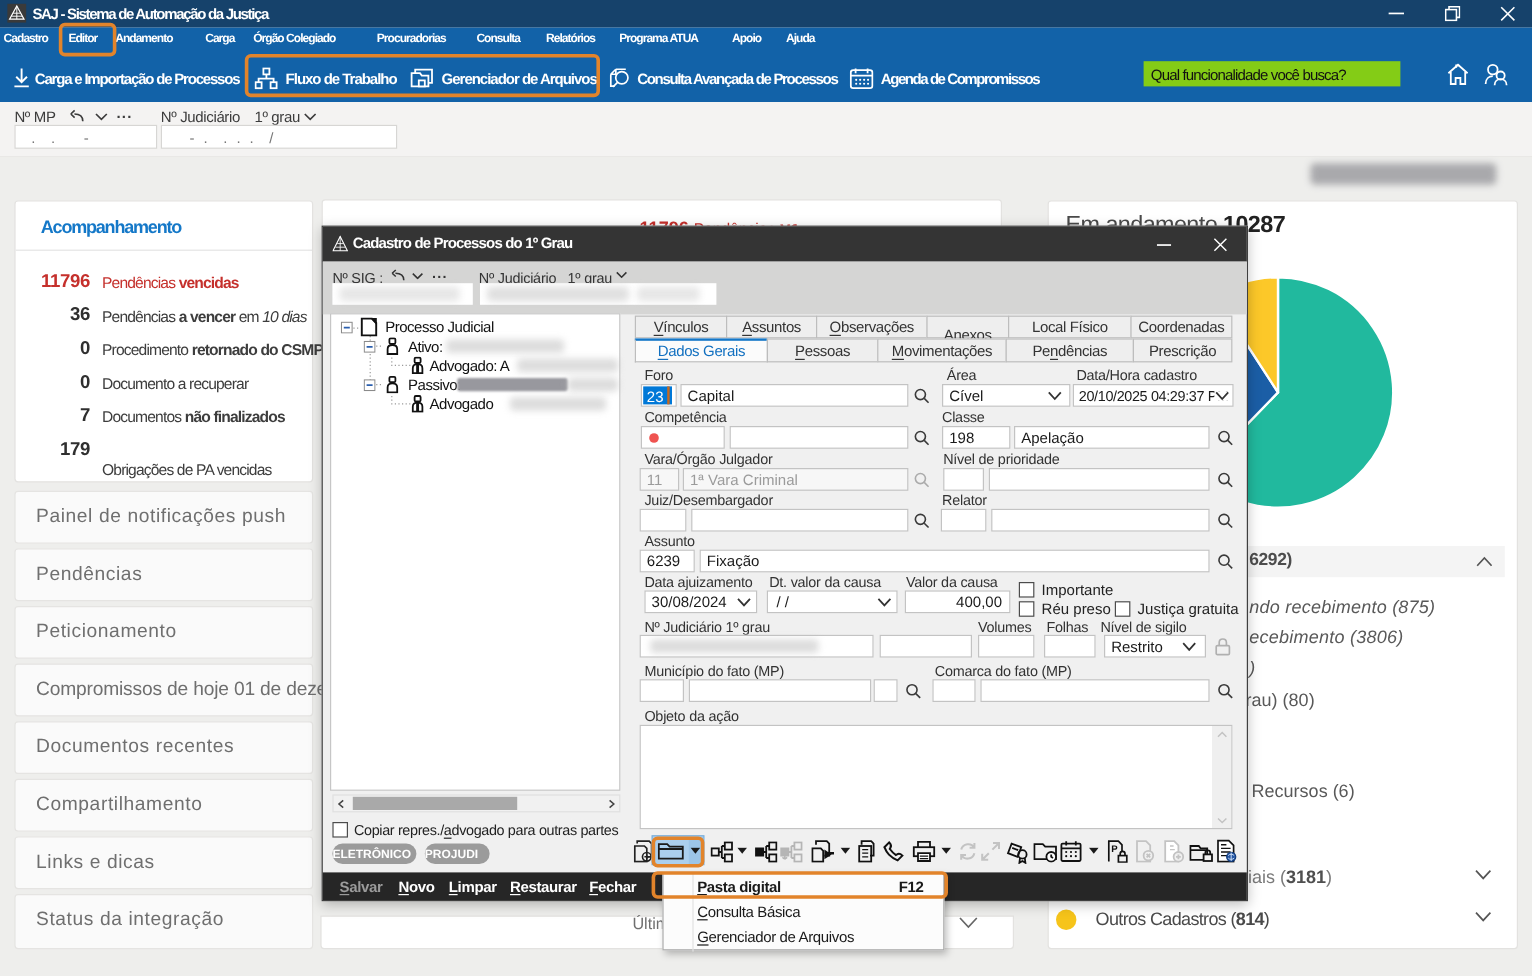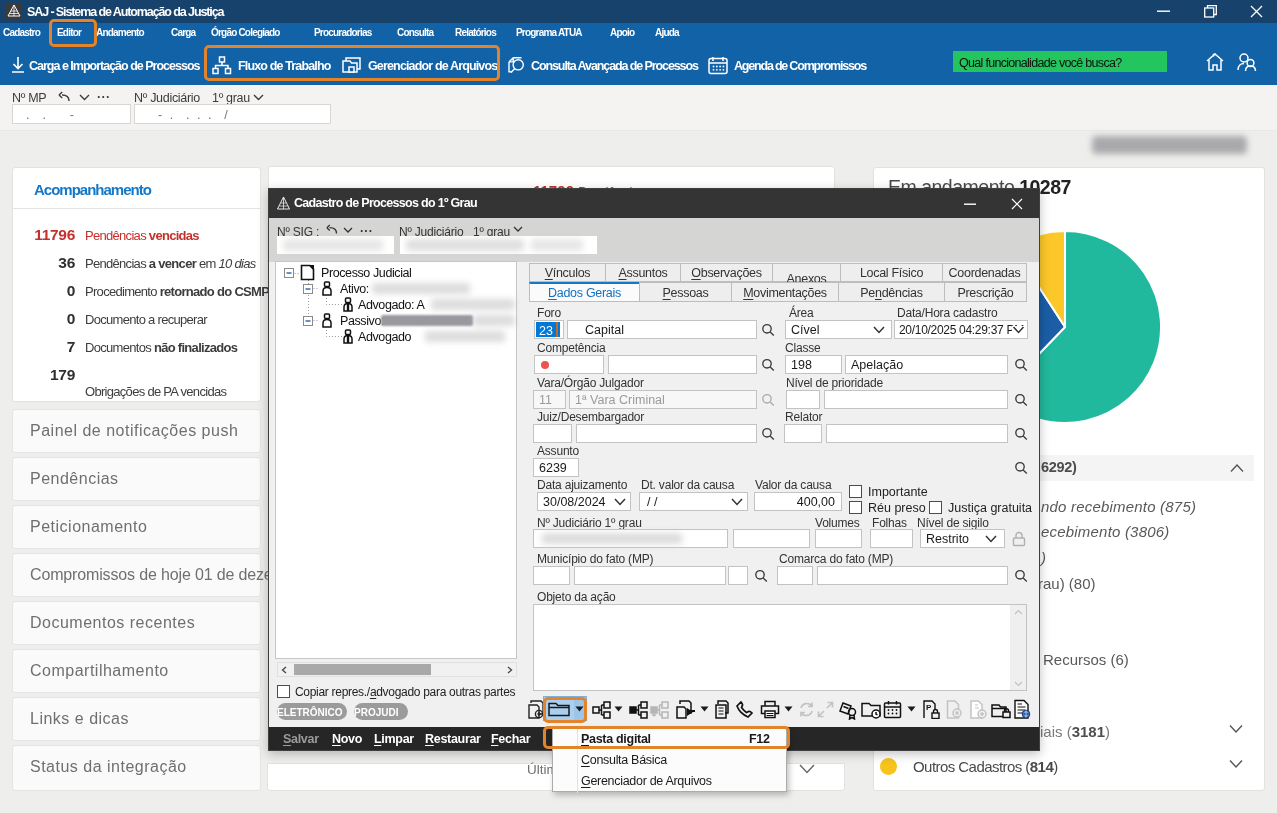--- a/index.html
+++ b/index.html
@@ -11,21 +11,21 @@
 
 #titlebar { left:0; top:0; width:1277px; height:23px; background:#16426b; color:#fff; }
 #titlebar .ttl { left:27px; top:5px; font-size:12.5px; font-weight:bold; letter-spacing:-1.1px; }
 #menubar { left:0; top:23px; width:1277px; height:22px; background:#1262a8; color:#fff; }
 .mitem { position:absolute; top:4px; font-size:10px; font-weight:bold; letter-spacing:-0.8px; }
 #toolbar { left:0; top:45px; width:1277px; height:40px; background:#1262a8; color:#fff; }
 .titem { position:absolute; top:14px; font-size:12.5px; font-weight:bold; letter-spacing:-0.85px; }
 #subhdr { left:0; top:85px; width:1277px; height:46px; background:#f4f3f2; border-bottom:1px solid #e9e8e6; }
 .shlabel { position:absolute; font-size:12.5px; color:#3c3c3c; letter-spacing:-0.3px; white-space:nowrap; }
 .shinput { position:absolute; background:#fff; border:1px solid #d7d6d4; }
-#srch { left:953px; top:6px; width:214px; height:21px; background:#22c55e; font-size:12.5px; color:#111; padding:3px 0 0 6px; border:none; outline:none; letter-spacing:-0.7px; font-family:"Liberation Sans",sans-serif; }
+#srch { left:953px; top:6px; width:214px; height:21px; background:#84cc16; font-size:12.5px; color:#111; padding:3px 0 0 6px; border:none; outline:none; letter-spacing:-0.7px; font-family:"Liberation Sans",sans-serif; }
 
 
 .card { position:absolute; background:#fff; border:1px solid #e3e2e0; border-radius:3px; }
 .seccard { position:absolute; left:12px; width:249px; height:44px; background:#fafafa; border:1px solid #e5e4e2; border-radius:3px; color:#6f6f6f; font-size:16px; }
 .seccard span { position:absolute; left:17px; top:12px; white-space:nowrap; letter-spacing:0.5px; }
 .statnum { position:absolute; width:63px; text-align:right; font-weight:bold; font-size:15.5px; color:#2f2f2f; letter-spacing:-0.3px; }
 .statlbl { position:absolute; left:85px; font-size:13px; color:#3d3d3d; white-space:nowrap; letter-spacing:-0.7px; }
 .red { color:#c5302c !important; }
 
 
@@ -370,21 +370,21 @@
   <div class="tab r2" style="left:370px;top:93px;width:93px;padding-top:3px"><u class="acc">P</u>essoas</div>
   <div class="tab r2" style="left:462px;top:93px;width:108px;padding-top:3px"><u class="acc">M</u>ovimentações</div>
   <div class="tab r2" style="left:569px;top:93px;width:107px;padding-top:3px">Pe<u class="acc">n</u>dências</div>
   <div class="tab r2" style="left:675px;top:93px;width:83px;padding-top:3px">Prescrição</div>
 
   <span class="dlbl" style="left:268px;top:117px">Foro</span>
   <div class="din" style="left:265px;top:131px;width:30px;height:19px">
       <span class="abs" style="left:1px;top:1px;bottom:1px;width:24px;background:#0078d7;color:#fff;padding:2px 0 0 3px;font-size:12.5px;position:absolute">23</span>
       <span class="abs" style="left:21px;top:1px;bottom:1px;width:2px;background:#c8691e;position:absolute"></span>
     </div>
-  <div class="din" style="left:298px;top:131px;width:190px;height:19px;padding:2px 0 0 17px">Capital</div>
+  <div class="din" style="left:298px;top:131px;width:190px;height:19px;padding:2px 0 0 5px">Capital</div>
   <svg class="mag" style="left:491px;top:133px" viewBox="0 0 17 17" fill="none" stroke="#3a3a3a" stroke-width="1.35">
       <circle cx="7" cy="6.8" r="4.2"></circle>
       <path d="M10.2 10 L13.8 13.6"></path>
     </svg>
   <span class="dlbl" style="left:520px;top:117px">Área</span>
   <div class="din" style="left:516px;top:131px;width:107px;height:19px;padding:2px 0 0 5px">Cível<svg class="abs" style="left:87px;top:5px" width="12" height="8" viewBox="0 0 12 8" fill="none" stroke="#333" stroke-width="1.5">
         <path d="M1 1 L6 6.5 L11 1"></path>
       </svg></div>
   <span class="dlbl" style="left:628px;top:117px">Data/Hora cadastro</span>
   <div class="din" style="left:625px;top:131px;width:134px;height:19px;padding:2px 0 0 4px;overflow:hidden;white-space:nowrap;font-size:12px;letter-spacing:-0.3px">20/10/2025 04:29:37 PM<svg class="abs" style="right:2px;top:5px;position:absolute;background:#fff" width="13" height="8" viewBox="0 0 12 8" fill="none" stroke="#333" stroke-width="1.5">
@@ -433,20 +433,21 @@
   <span class="dlbl" style="left:516px;top:221px">Relator</span>
   <div class="din" style="left:515px;top:235px;width:38px;height:19px"></div>
   <div class="din" style="left:557px;top:235px;width:182px;height:19px"></div>
   <svg class="mag" style="left:744px;top:237px" viewBox="0 0 17 17" fill="none" stroke="#3a3a3a" stroke-width="1.35">
       <circle cx="7" cy="6.8" r="4.2"></circle>
       <path d="M10.2 10 L13.8 13.6"></path>
     </svg>
 
   <span class="dlbl" style="left:268px;top:255px">Assunto</span>
   <div class="din" style="left:264px;top:269px;width:46px;height:19px;padding:2px 0 12px 5px">6239</div>
+  <div class="din" style="left:314px;top:269px;width:425px;height:19px;padding:2px 0 0 5px">Fixação</div>
   <svg class="mag" style="left:744px;top:271px" viewBox="0 0 17 17" fill="none" stroke="#3a3a3a" stroke-width="1.35">
       <circle cx="7" cy="6.8" r="4.2"></circle>
       <path d="M10.2 10 L13.8 13.6"></path>
     </svg>
 
   <span class="dlbl" style="left:268px;top:289px">Data ajuizamento</span>
   <div class="din" style="left:268px;top:303px;width:94px;height:19px;padding:2px 0 0 5px">30/08/2024<svg class="abs" style="left:76px;top:5px" width="12" height="8" viewBox="0 0 12 8" fill="none" stroke="#333" stroke-width="1.5">
         <path d="M1 1 L6 6.5 L11 1"></path>
       </svg></div>
   <span class="dlbl" style="left:372px;top:289px">Dt. valor da causa</span>

